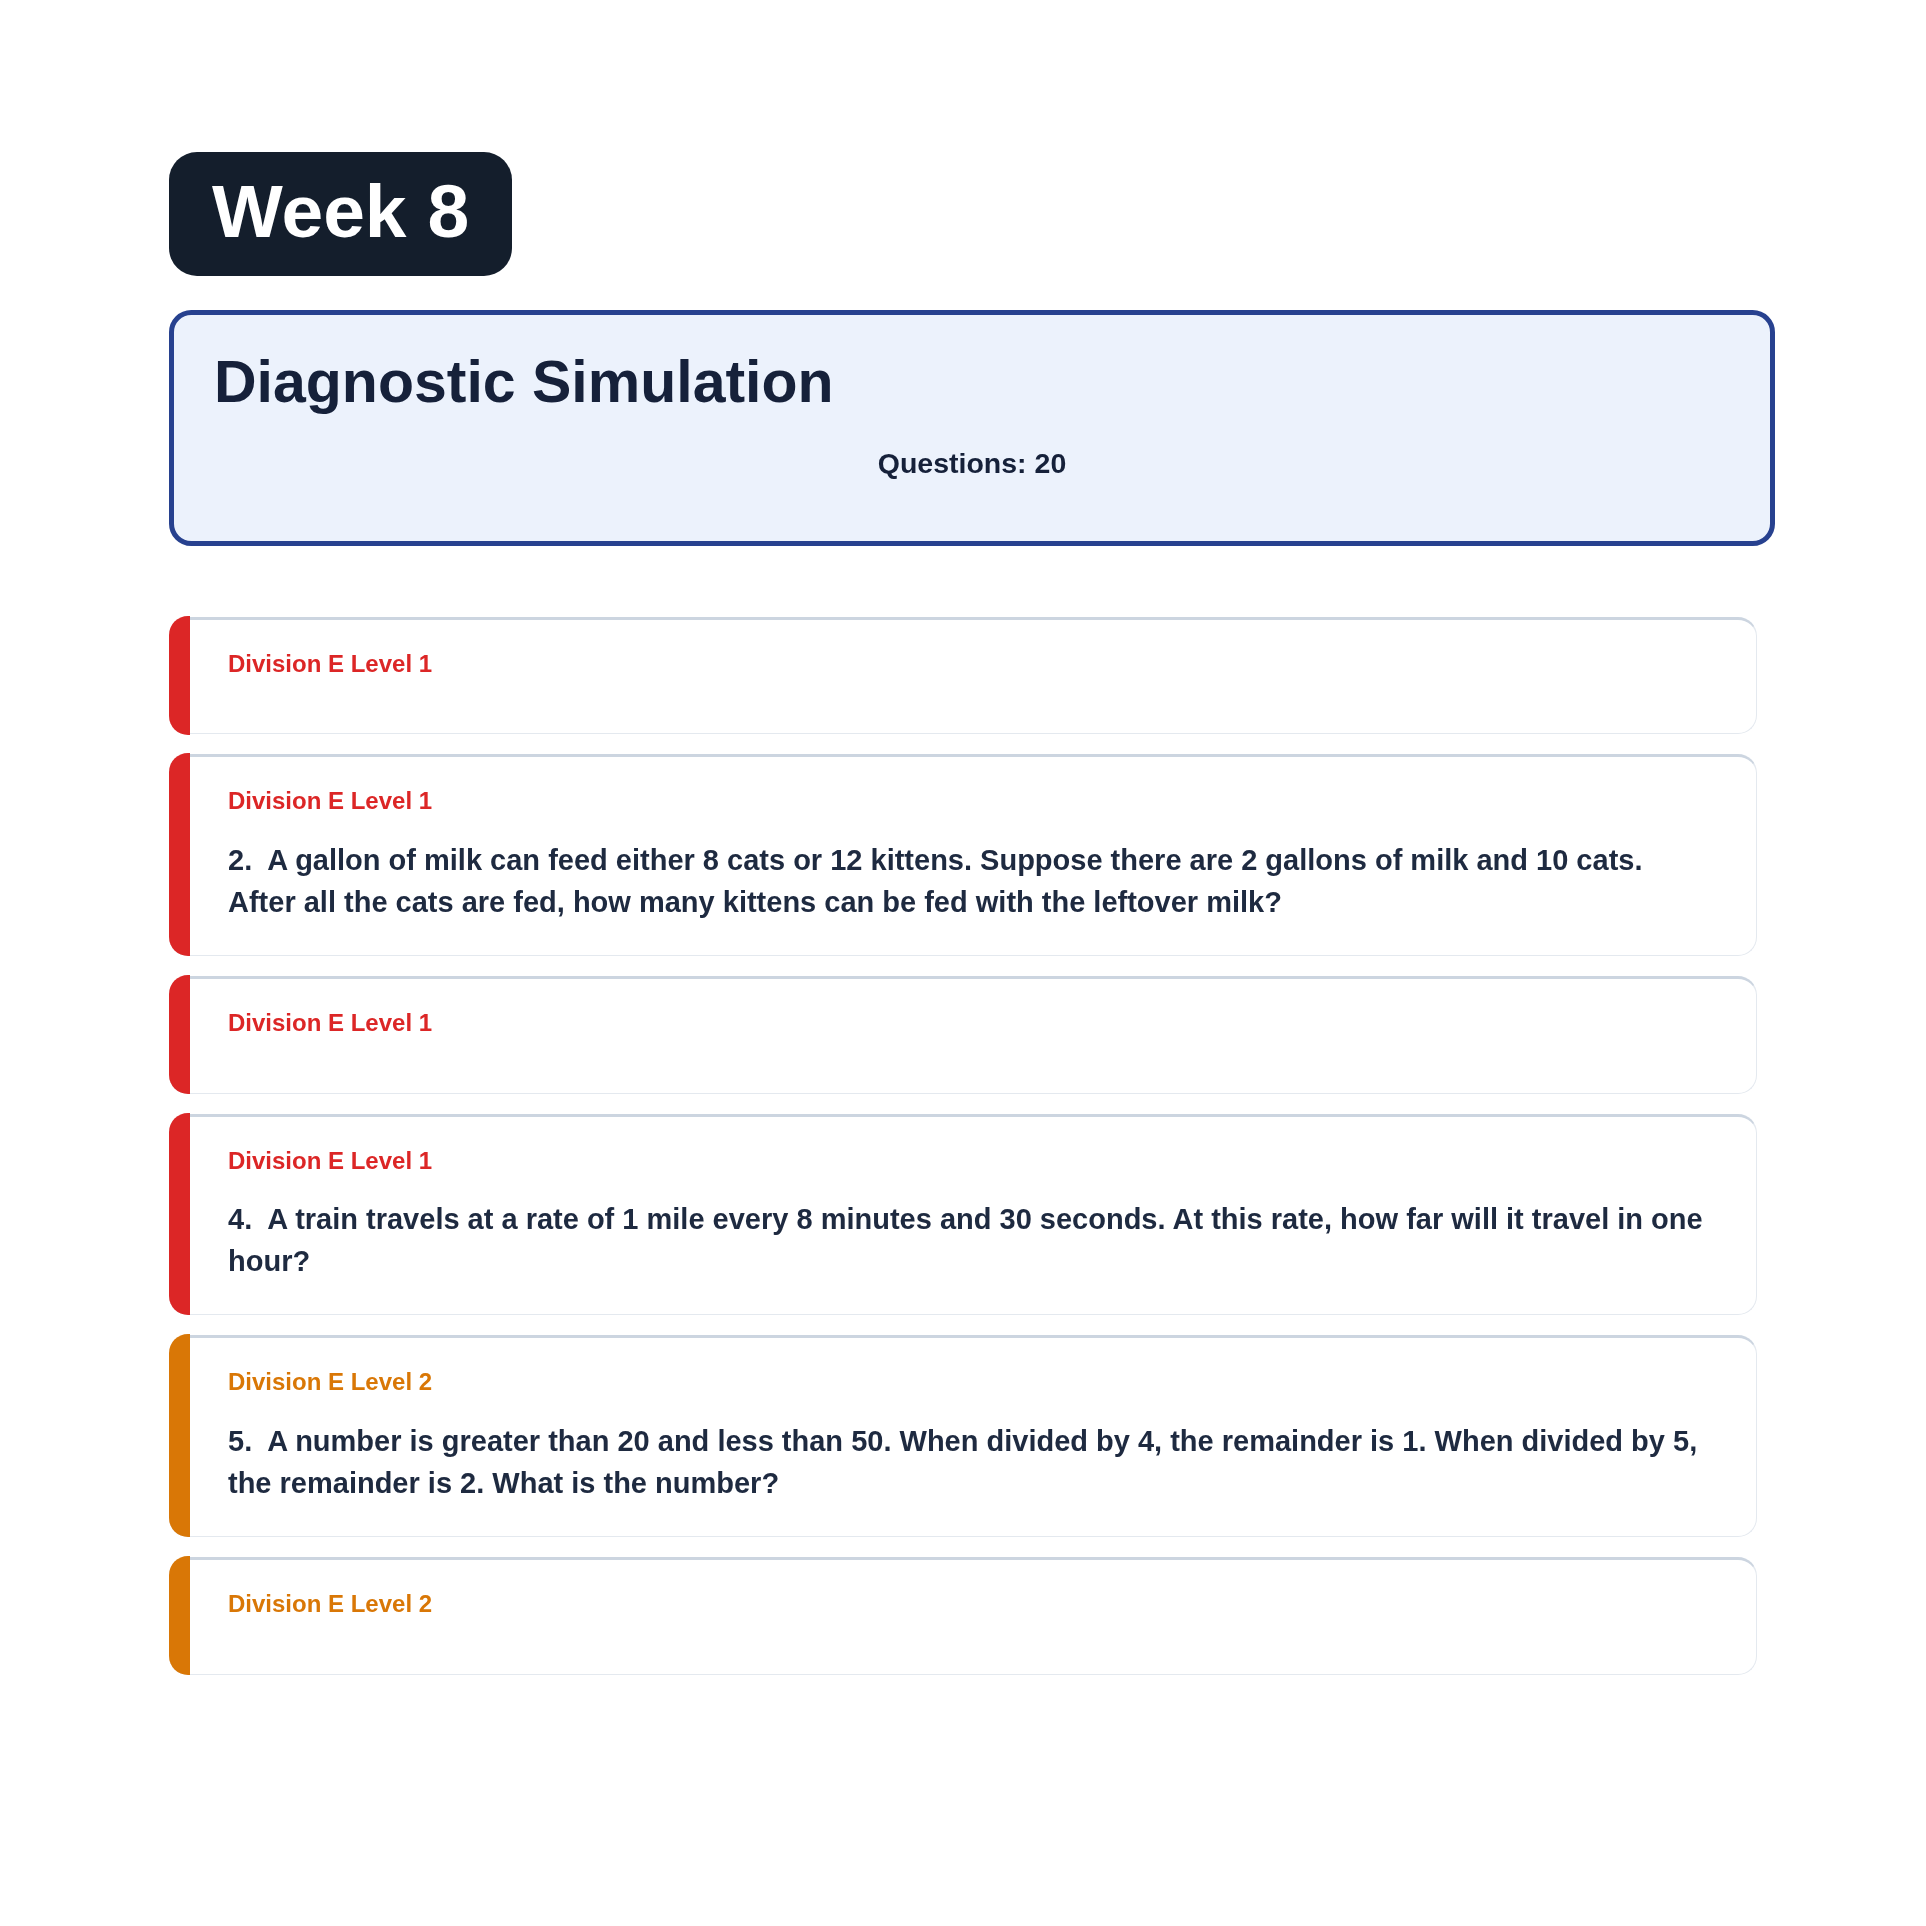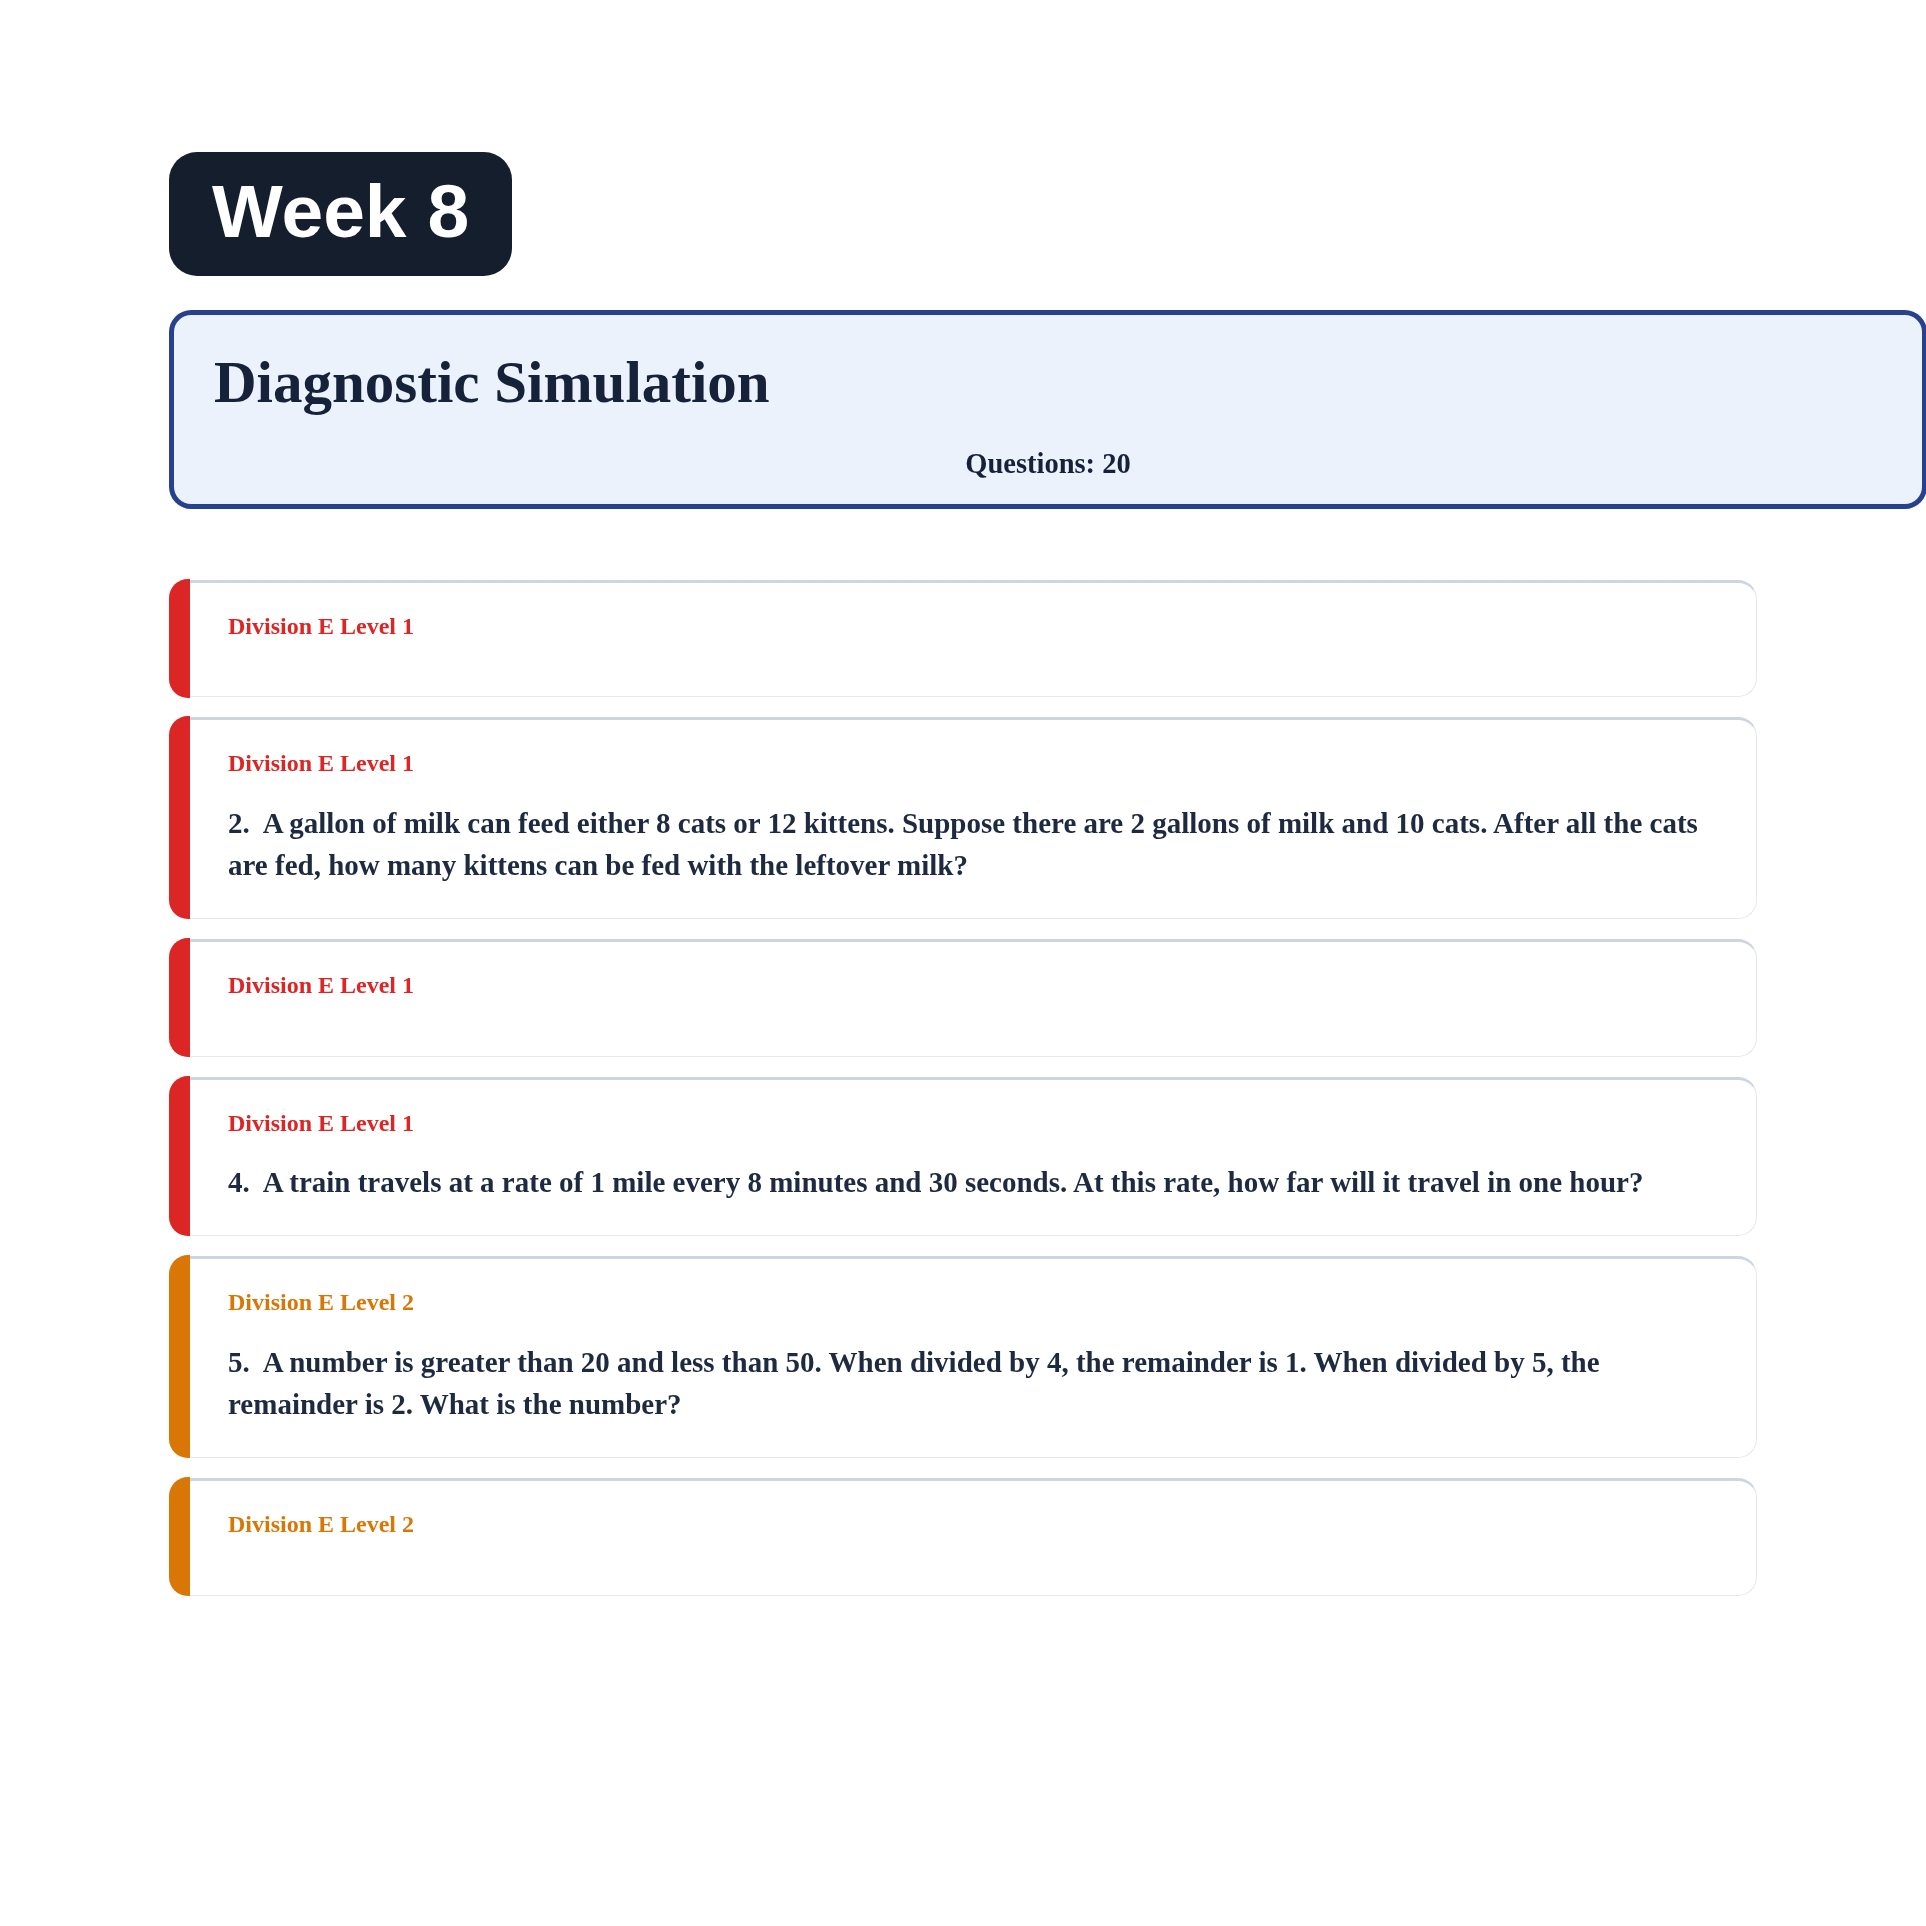--- a/index.html
+++ b/index.html
@@ -27,26 +27,25 @@
     font-weight: bold;
     line-height: 1.08;
     padding: 18.5px 43px 24px 43px;
     border-radius: 28px;
   }
 
   
   .section-card {
     box-sizing: border-box;
     margin: 34px 0 0 169px;
-    width: 1758px;
+    width: 1606px;
     background: var(--section-bg, #ecf2fc);
     border: 5.4px solid var(--section-border, #27418f);
     border-radius: 22.3px;
-    padding: 35px 40px 24px 40px;
-    font-family: Liberation Serif, serif;
+    padding: 35px 40px 61px 40px;
   }
   .section-title {
     font-size: 59px;
     font-weight: bold;
     color: var(--heading, #16213a);
     margin: 0;
     line-height: 1.1;
   }
   .section-meta {
     font-size: 28.5px;
@@ -61,21 +60,20 @@
   .q-card {
     box-sizing: border-box;
     position: relative;
     margin: 20px 0 0 169px;
     width: 1588px;
     background: #ffffff;
     border: 1.2px solid #e4e9ef;
     border-top: 3.9px solid #ccd5e0;
     border-radius: 19px;
     padding: 30px 44px 32px 58px;
-    font-family: Liberation Serif, serif;
   }
   .q-card.first { margin-top: 71px; }
   .q-stripe {
     position: absolute;
     left: -1.2px;
     top: -3.9px;
     bottom: -1.2px;
     width: 21px;
     border-radius: 19px 0 0 19px;
   }

